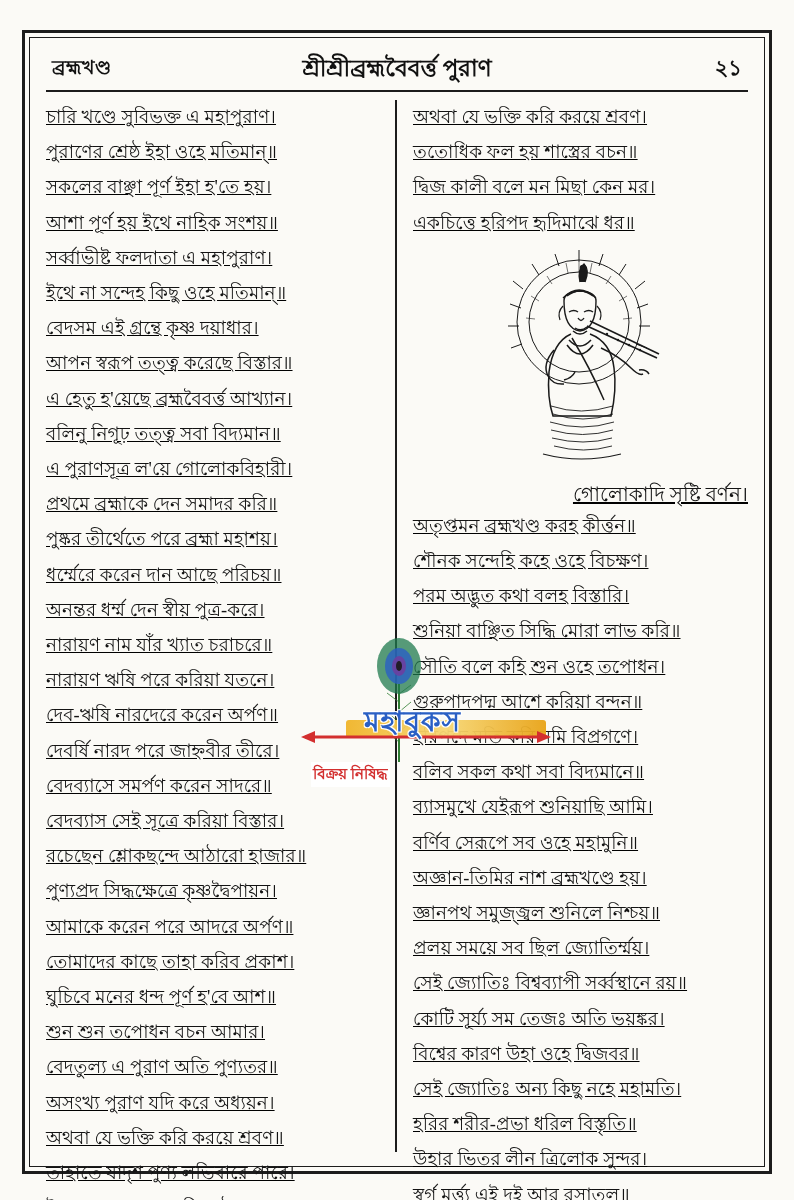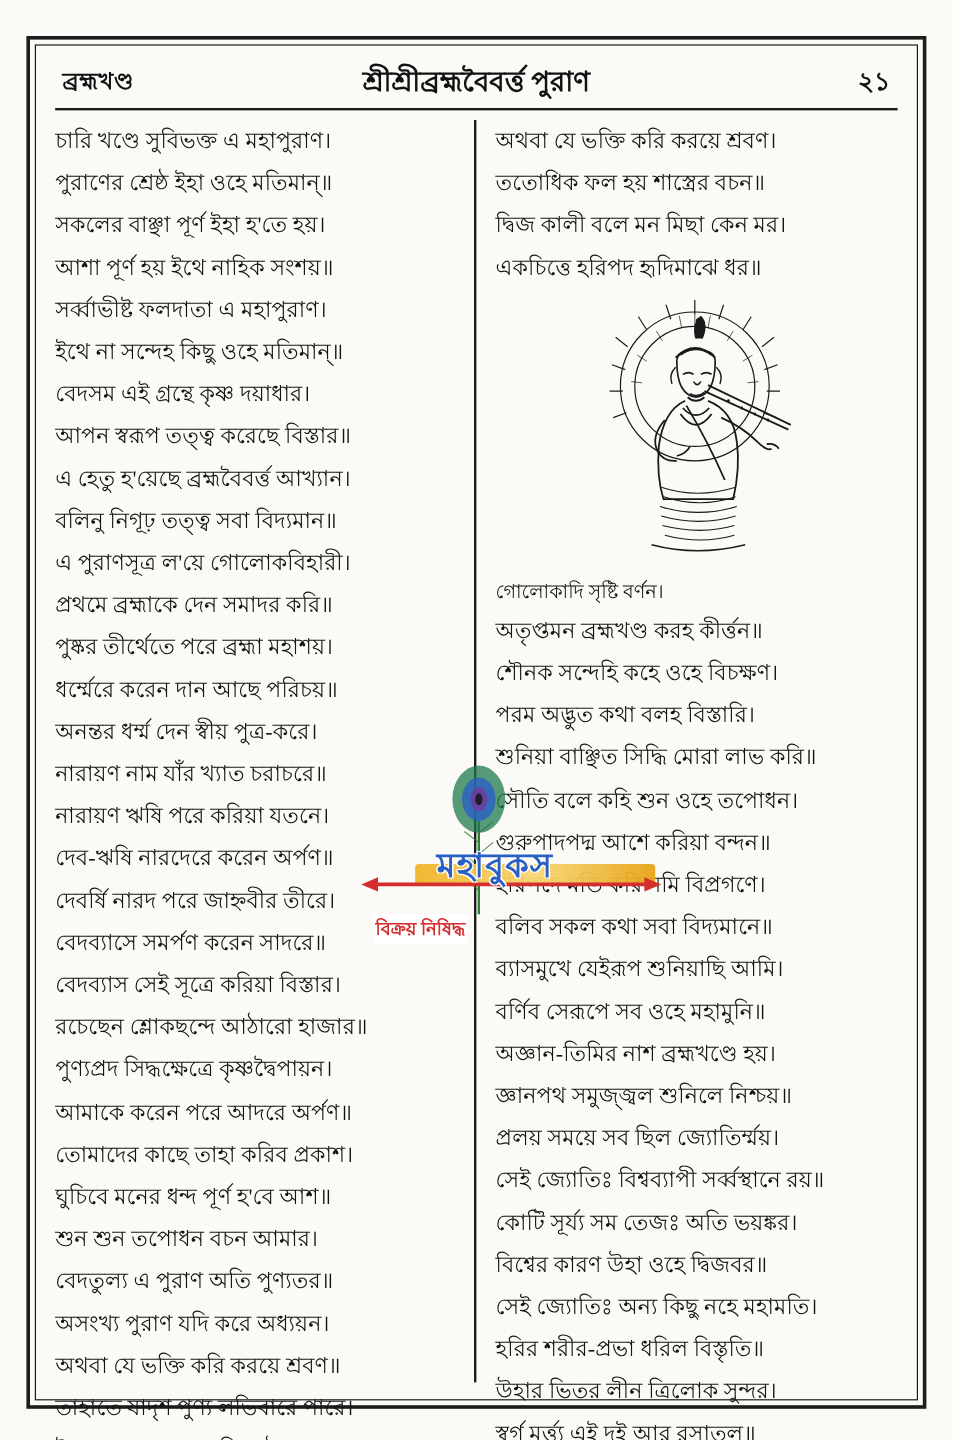--- a/index.html
+++ b/index.html
@@ -88,20 +88,21 @@
     white-space: nowrap;
   }
 
   
   .body-cols {
     position: relative;
     display: flex;
     height: calc(100% - 46px);
     padding-top: 8px;
     box-sizing: border-box;
+    text-decoration: underline;
   }
   .col {
     width: 50%;
     box-sizing: border-box;
     position: relative;
   }
   .col-left {
     padding-right: 14px;
     border-right: 2px solid #1c1c1c;
   }
@@ -109,24 +110,24 @@
     padding-left: 16px;
   }
   .verse-line {
     font-size: 18.4px;
     line-height: 35.2px;
     color: #131313;
     white-space: nowrap;
     letter-spacing: 0.1px;
   }
   .caption {
-    font-size: 16px;
+    font-size: 20px;
     line-height: 30px;
     color: #131313;
-    text-align: left;
+    text-align: right;
     white-space: nowrap;
   }
 
   
   .illustration {
     width: 100%;
     height: 232px;
     display: flex;
     align-items: center;
     justify-content: center;

